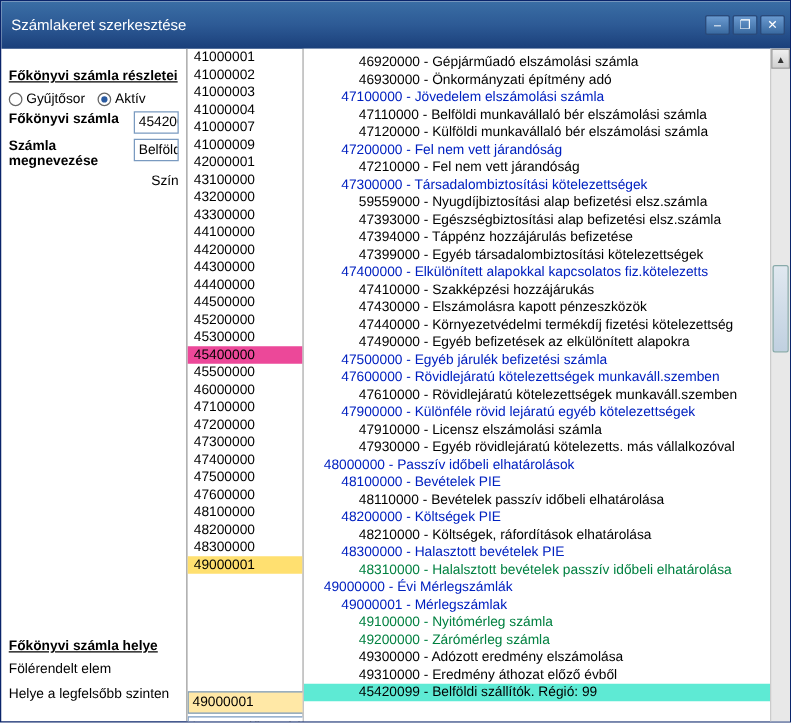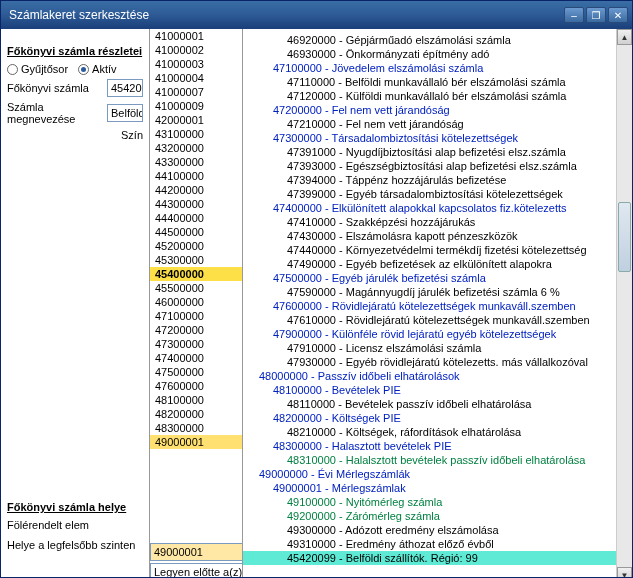--- a/index.html
+++ b/index.html
@@ -1,32 +1,32 @@
 <!DOCTYPE html>
 <html><head>
 <meta charset="utf-8">
 <style>
   * { box-sizing: border-box; margin: 0; padding: 0; }
   body { font-family: Tahoma, Arial, sans-serif; font-size: 11px; background: #fff; }
   .window { width: 633px; height: 578px; border: 1px solid #0a246a; background: #fff; position: relative; overflow: hidden; }
-  .titlebar { height: 28px; background: linear-gradient(to bottom, #3a6ea5 0%, #2d5a95 50%, #1a3f7a 100%); color: #fff; display: flex; align-items: center; padding: 0 4px; font-size: 12px; }
+  .titlebar { height: 38px; background: linear-gradient(to bottom, #3a6ea5 0%, #2d5a95 50%, #1a3f7a 100%); color: #fff; display: flex; align-items: center; padding: 0 4px; font-size: 12px; }
   .titlebar .title { flex: 1; padding-left: 4px; }
   .titlebar .ctrl { width: 20px; height: 16px; margin-left: 2px; background: linear-gradient(to bottom,#6a9ad0,#3a6aa0); border: 1px solid #2a4a7a; border-radius: 2px; display:flex; align-items:center; justify-content:center; color:#fff; font-size:10px; cursor:pointer; }
   .body { display: flex; height: calc(100% - 22px); }
   .leftpane { width: 148px; padding: 16px 6px; position: relative; }
   .section-hd { font-weight: bold; text-decoration: underline; font-size: 11px; color: #000; margin-bottom: 6px; }
-  .row { display: flex; align-items: center; margin-bottom: 4px; font-size: 11px; }
+  .row { display: flex; margin-bottom: 4px; font-size: 11px; }
   .radiolbl { display:flex; align-items:center; margin-right: 10px;}
   .radio { width:11px; height:11px; border:1px solid #666; border-radius:50%; margin-right:3px; display:inline-flex; align-items:center; justify-content:center; background:#fff;}
   .radio.sel::after { content:''; width:5px; height:5px; background:#2a5aa0; border-radius:50%; }
-  .field-lbl { width: 100px; }
+  .field-lbl { width: 100px; font-weight: bold; }
   .field-val { flex:1; border:1px solid #7a9ac0; background:#fff; padding:1px 3px; height:18px; line-height:15px; overflow:hidden; white-space:nowrap;}
   .truncr { text-align: right; }
   .dd-item { padding:1px 5px; font-size:11px; color:#000; white-space:nowrap; }
-  .dd-item.sel { background:#fde047;font-weight:bold; }
+  .dd-item.sel { background:#ec4899; }
   .dd-item.hilite { background:#ffe070; }
   .midcol { width: 94px; }
   .rightpane { flex:1; position:relative; background:#fff; }
   .tree { position:absolute; left:0; right:16px; top:0; bottom:0; overflow:hidden; padding-top:4px; }
   .tree-ln { white-space:nowrap; font-size:11px; line-height:14px; padding:0 2px;}
   .i2 { padding-left: 30px; }
   .i3 { padding-left: 44px; }
   .i0 { padding-left: 16px; }
   .c-black { color:#000; }
   .c-blue { color:#0020c0; }
@@ -140,31 +140,30 @@
     <div class="rightpane">
       <div class="tree" id="tree">
           <div class="tree-ln i3 c-black">46920000 - Gépjárműadó elszámolási számla</div>
           <div class="tree-ln i3 c-black">46930000 - Önkormányzati építmény adó</div>
           <div class="tree-ln i2 c-blue">47100000 - Jövedelem elszámolási számla</div>
           <div class="tree-ln i3 c-black">47110000 - Belföldi munkavállaló bér elszámolási számla</div>
           <div class="tree-ln i3 c-black">47120000 - Külföldi munkavállaló bér elszámolási számla</div>
           <div class="tree-ln i2 c-blue">47200000 - Fel nem vett járandóság</div>
           <div class="tree-ln i3 c-black">47210000 - Fel nem vett járandóság</div>
           <div class="tree-ln i2 c-blue">47300000 - Társadalombiztosítási kötelezettségek</div>
-          <div class="tree-ln i3 c-black">47391000 - Nyugdíjbiztosítási alap befizetési elsz.számla</div>
+          <div class="tree-ln i3 c-black">59559000 - Nyugdíjbiztosítási alap befizetési elsz.számla</div>
           <div class="tree-ln i3 c-black">47393000 - Egészségbiztosítási alap befizetési elsz.számla</div>
           <div class="tree-ln i3 c-black">47394000 - Táppénz hozzájárulás befizetése</div>
           <div class="tree-ln i3 c-black">47399000 - Egyéb társadalombiztosítási kötelezettségek</div>
           <div class="tree-ln i2 c-blue">47400000 - Elkülönített alapokkal kapcsolatos fiz.kötelezetts</div>
           <div class="tree-ln i3 c-black">47410000 - Szakképzési hozzájárukás</div>
           <div class="tree-ln i3 c-black">47430000 - Elszámolásra kapott pénzeszközök</div>
           <div class="tree-ln i3 c-black">47440000 - Környezetvédelmi termékdíj fizetési kötelezettség</div>
           <div class="tree-ln i3 c-black">47490000 - Egyéb befizetések az elkülönített alapokra</div>
           <div class="tree-ln i2 c-blue">47500000 - Egyéb járulék befizetési számla</div>
-          <div class="tree-ln i3 c-black">47590000 - Magánnyugdíj járulék befizetési számla 6 %</div>
           <div class="tree-ln i2 c-blue">47600000 - Rövidlejáratú kötelezettségek munkaváll.szemben</div>
           <div class="tree-ln i3 c-black">47610000 - Rövidlejáratú kötelezettségek munkaváll.szemben</div>
           <div class="tree-ln i2 c-blue">47900000 - Különféle rövid lejáratú egyéb kötelezettségek</div>
           <div class="tree-ln i3 c-black">47910000 - Licensz elszámolási számla</div>
           <div class="tree-ln i3 c-black">47930000 - Egyéb rövidlejáratú kötelezetts. más vállalkozóval</div>
           <div class="tree-ln i0 c-blue">48000000 - Passzív időbeli elhatárolások</div>
           <div class="tree-ln i2 c-blue">48100000 - Bevételek PIE</div>
           <div class="tree-ln i3 c-black">48110000 - Bevételek passzív időbeli elhatárolása</div>
           <div class="tree-ln i2 c-blue">48200000 - Költségek PIE</div>
           <div class="tree-ln i3 c-black">48210000 - Költségek, ráfordítások elhatárolása</div>

